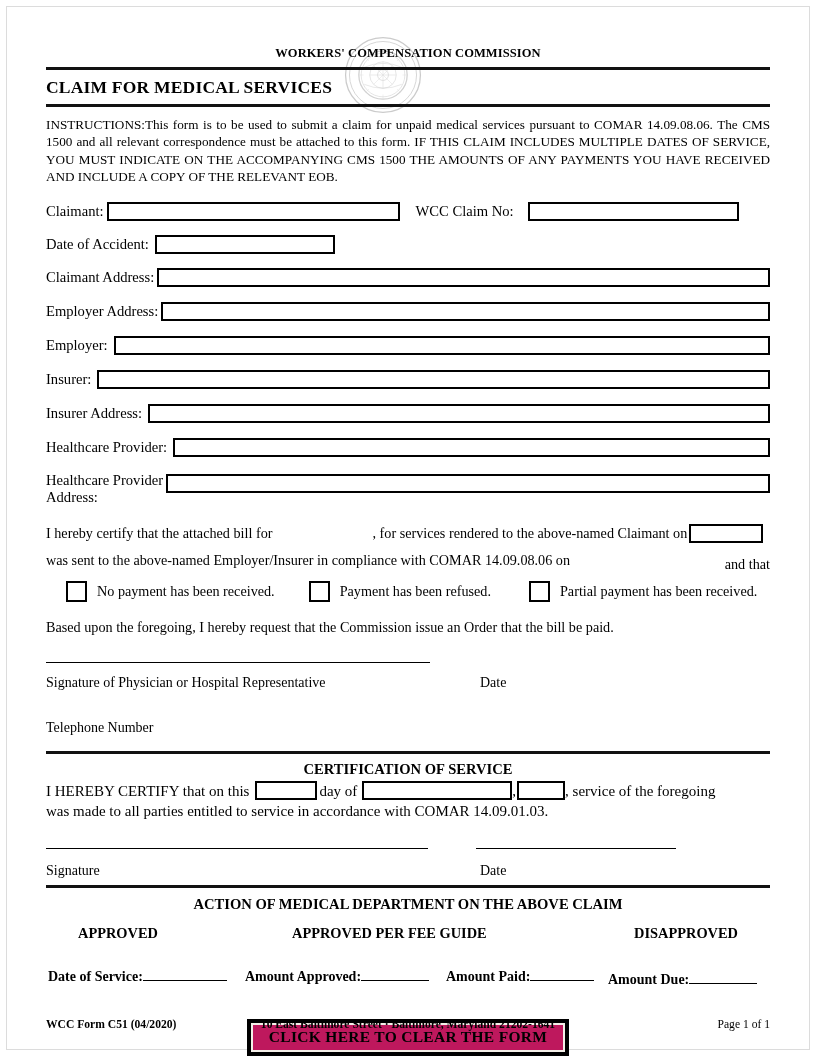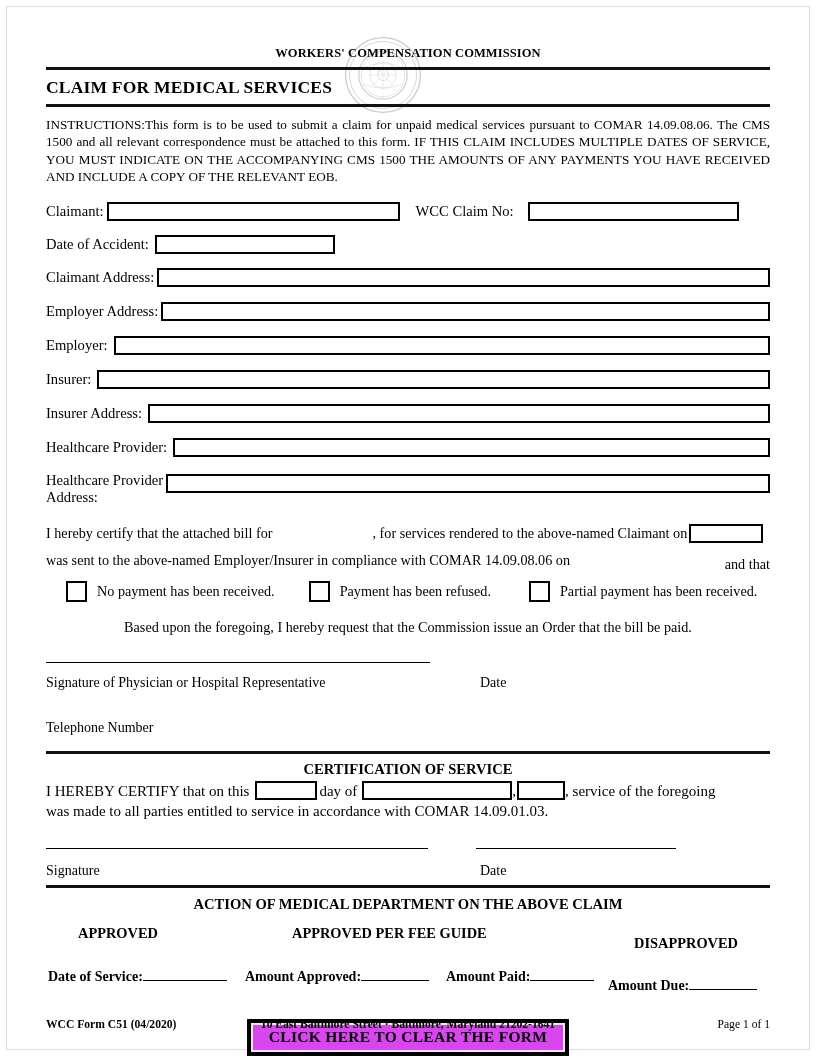--- a/index.html
+++ b/index.html
@@ -156,21 +156,20 @@
     box-sizing: border-box;
     background: #fff;
     flex: 0 0 auto;
   }
   .cblabel { margin-left: 10px; white-space: nowrap; }
   .cbgap1 { width: 34px; }
   .cbgap2 { width: 38px; }
   .based {
     margin-top: 16px;
     font-size: 14.2px;
-    text-align: center;
   }
 
   
   .sigblock { padding-top: 26px; }
   .sigline-wrap { position: relative; height: 8px; }
   .sigline {
     position: absolute;
     top: 0;
     border-top: 1.6px solid #000;
   }
@@ -220,21 +219,21 @@
   }
   .action-row {
     position: relative;
     height: 24px;
     font-weight: bold;
     font-size: 14.4px;
     padding-top: 12px;
   }
   .act-approved { position: absolute; left: 32px; top: 12px; }
   .act-feeguide { position: absolute; left: 246px; top: 12px; }
-  .act-disapproved { position: absolute; right: 32px; top: 22px; }
+  .act-disapproved { position: absolute; right: 32px; top: 12px; }
 
   .amounts {
     position: relative;
     height: 30px;
     font-weight: bold;
     font-size: 14px;
     padding-top: 20px;
   }
   .amt { position: absolute; white-space: nowrap; }
   .uline {
@@ -242,30 +241,30 @@
     border-bottom: 1.6px solid #000;
     vertical-align: baseline;
   }
   .u-dos { width: 84px; }
   .u-app { width: 68px; }
   .u-paid { width: 64px; }
   .u-due { width: 68px; }
   .amt-dos  { left: 2px;  top: 20px; }
   .amt-app  { left: 199px; top: 20px; }
   .amt-paid { left: 400px; top: 20px; }
-  .amt-due  { left: 562px; top: 29px; }
+  .amt-due  { left: 562px; top: 23px; }
 
   
   .clearwrap {
     text-align: center;
     padding-top: 24px;
   }
   .clearbtn {
     display: inline-block;
-    background: #d946ef;
+    background: #be185d;
     color: #000;
     font-weight: bold;
     font-size: 15.5px;
     letter-spacing: .3px;
     padding: 3px 16px 4px 16px;
     border: 2px solid #f3efe8;
     outline: 4px solid #000;
     outline-offset: 0px;
     cursor: pointer;
     font-family: "Liberation Serif", "DejaVu Serif", serif;

